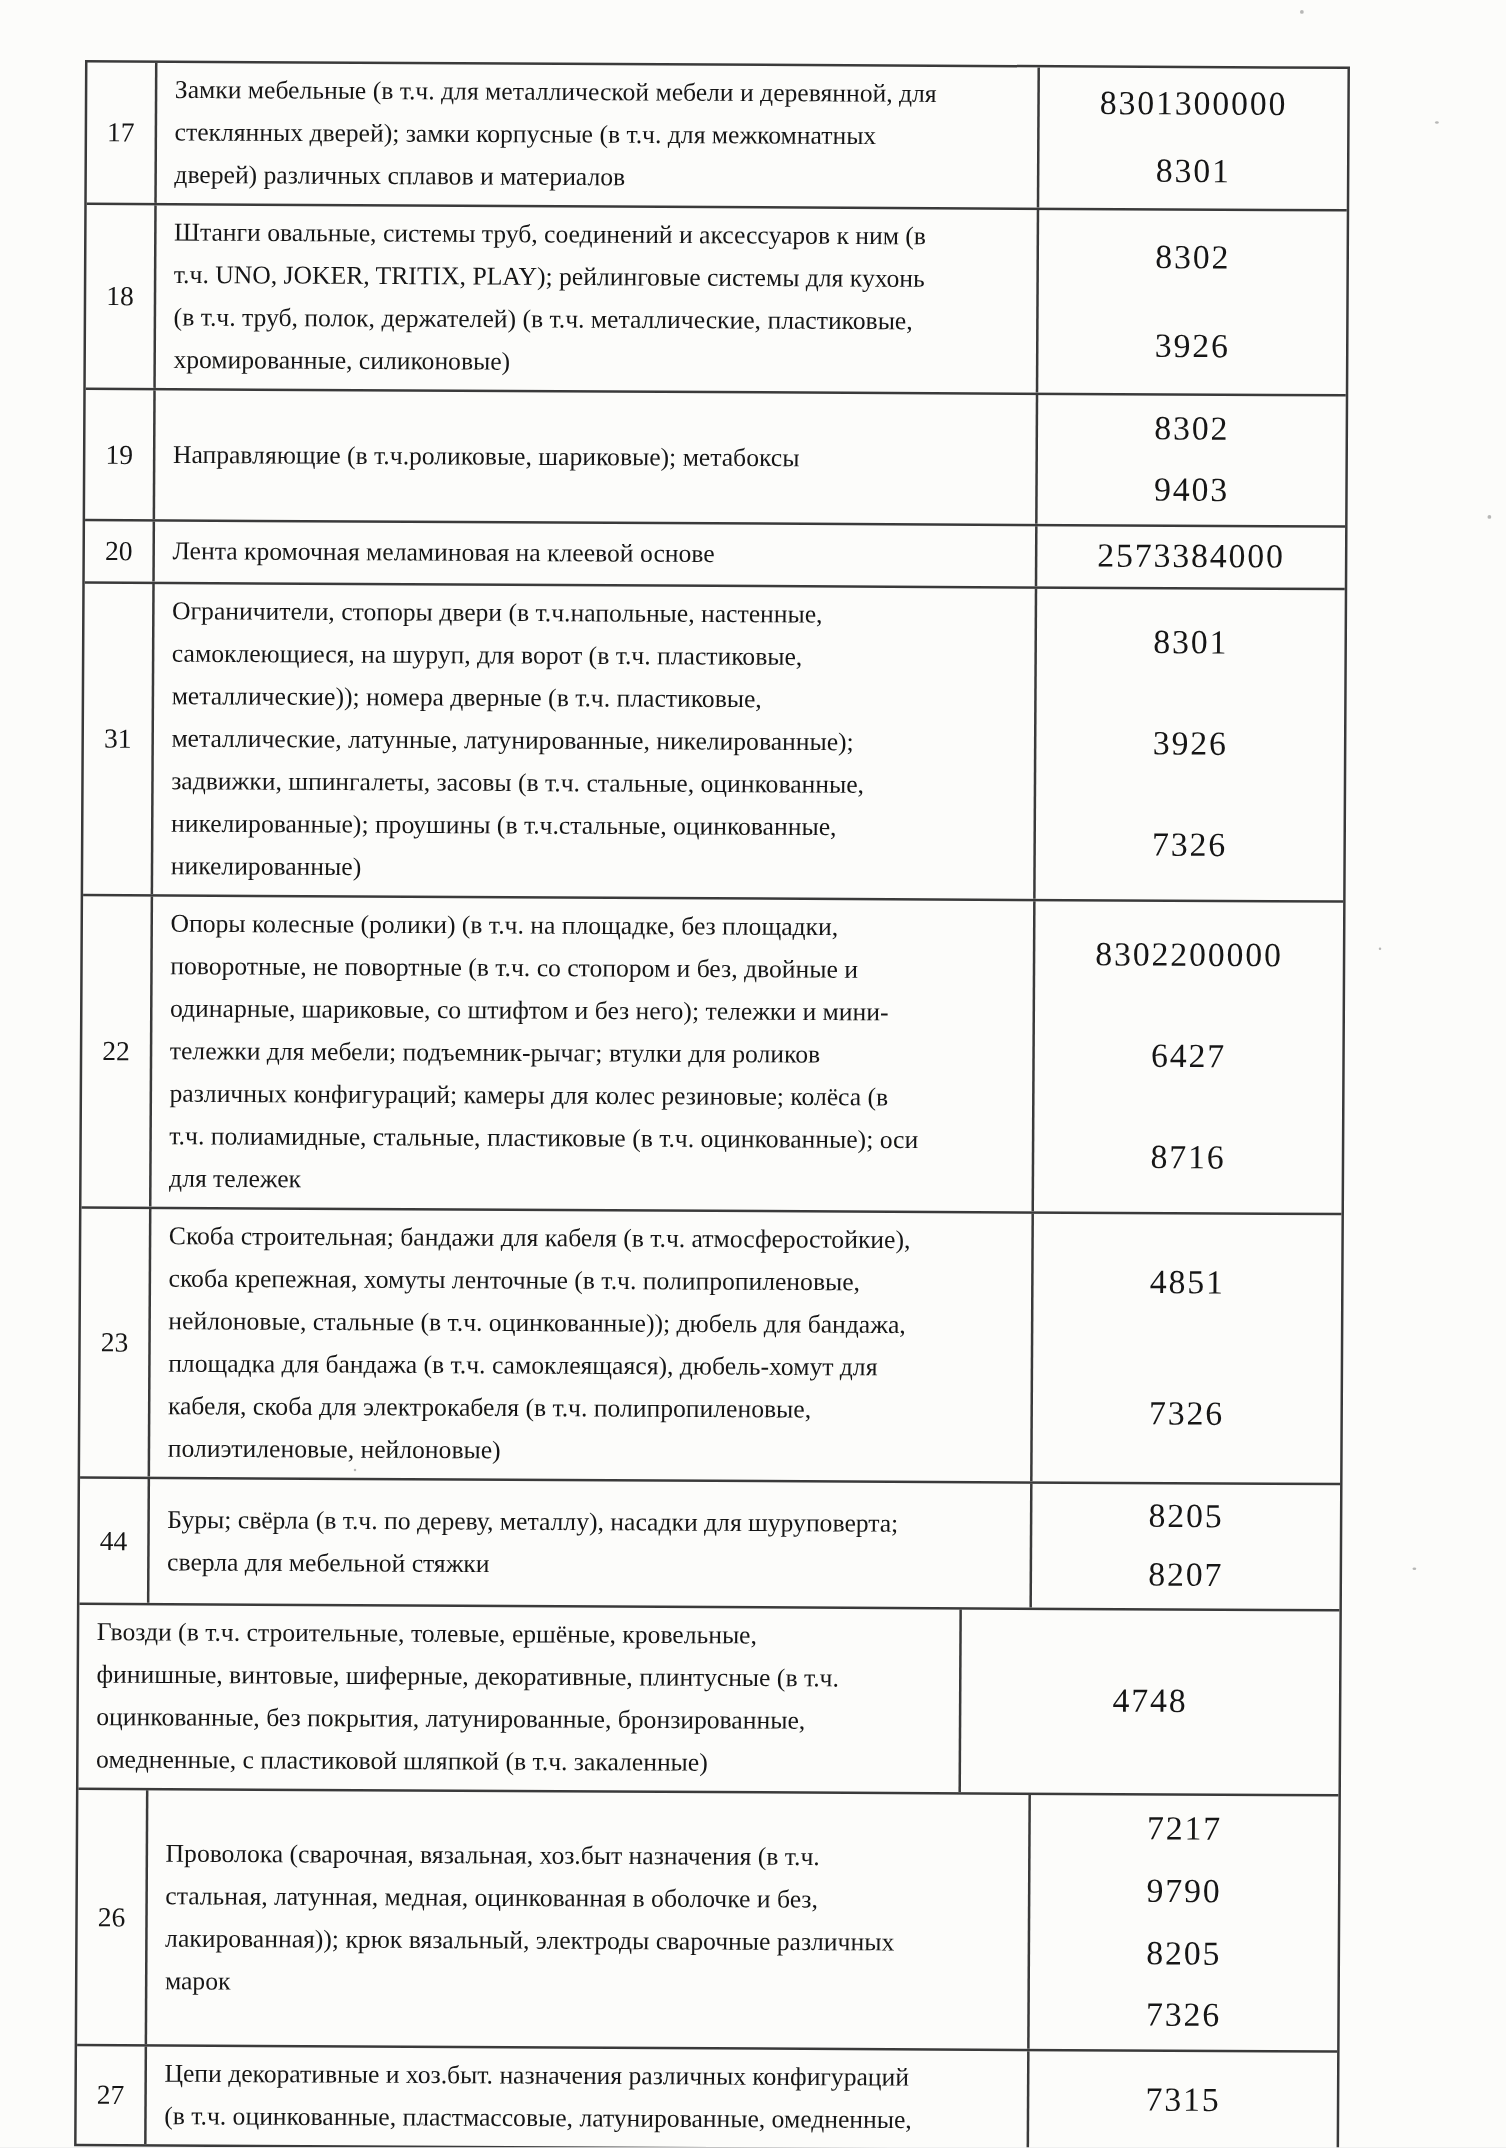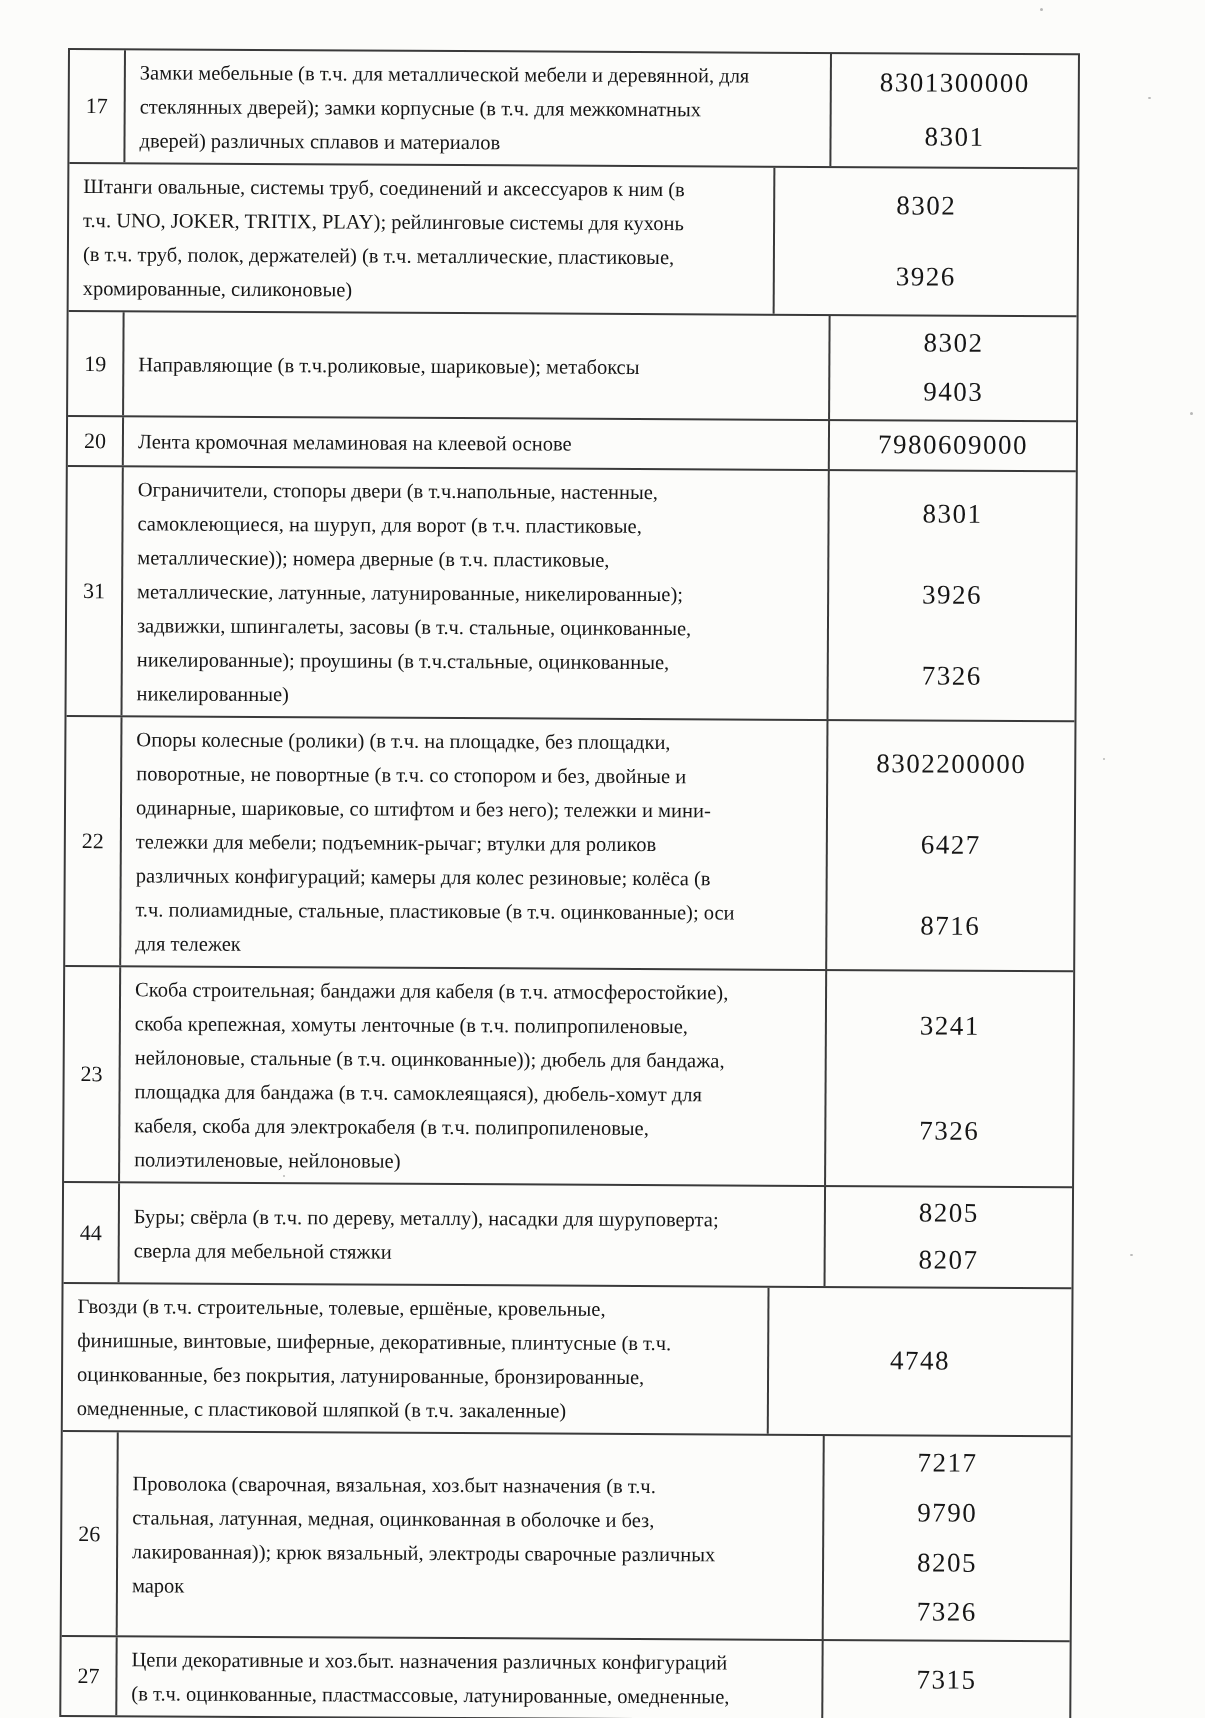--- a/index.html
+++ b/index.html
@@ -76,20 +76,23 @@
 стеклянных дверей); замки корпусные (в т.ч. для межкомнатных
 дверей) различных сплавов и материалов</span>
           </div>
         <div class="cell codes">
           <div class="code">8301300000</div>
           <div class="code">8301</div>
         </div>
       </div>
 
       <div class="row r18">
+        <div class="cell num">
+            <span>18</span>
+          </div>
         <div class="cell desc">
             <span class="desc-text">Штанги овальные, системы труб, соединений и аксессуаров к ним (в
 т.ч. UNO, JOKER, TRITIX, PLAY); рейлинговые системы для кухонь
 (в т.ч. труб, полок, держателей) (в т.ч. металлические, пластиковые,
 хромированные, силиконовые)</span>
           </div>
         <div class="cell codes">
           <div class="code">8302</div>
           <div class="code">3926</div>
         </div>
@@ -109,21 +112,21 @@
       </div>
 
       <div class="row r20">
         <div class="cell num">
             <span>20</span>
           </div>
         <div class="cell desc">
             <span class="desc-text">Лента кромочная меламиновая на клеевой основе</span>
           </div>
         <div class="cell codes">
-          <div class="code">7980609000</div>
+          <div class="code">2573384000</div>
         </div>
       </div>
 
       <div class="row r21">
         <div class="cell num">
             <span>31</span>
           </div>
         <div class="cell desc">
             <span class="desc-text">Ограничители, стопоры двери (в т.ч.напольные, настенные,
 самоклеющиеся, на шуруп, для ворот (в т.ч. пластиковые,
@@ -166,21 +169,21 @@
           </div>
         <div class="cell desc">
             <span class="desc-text">Скоба строительная; бандажи для кабеля (в т.ч. атмосферостойкие),
 скоба крепежная, хомуты ленточные (в т.ч. полипропиленовые,
 нейлоновые, стальные (в т.ч. оцинкованные)); дюбель для бандажа,
 площадка для бандажа (в т.ч. самоклеящаяся), дюбель-хомут для
 кабеля, скоба для электрокабеля (в т.ч. полипропиленовые,
 полиэтиленовые, нейлоновые)</span>
           </div>
         <div class="cell codes">
-          <div class="code">3241</div>
+          <div class="code">4851</div>
           <div class="code">7326</div>
         </div>
       </div>
 
       <div class="row r24">
         <div class="cell num">
             <span>44</span>
           </div>
         <div class="cell desc">
             <span class="desc-text">Буры; свёрла (в т.ч. по дереву, металлу), насадки для шуруповерта;

